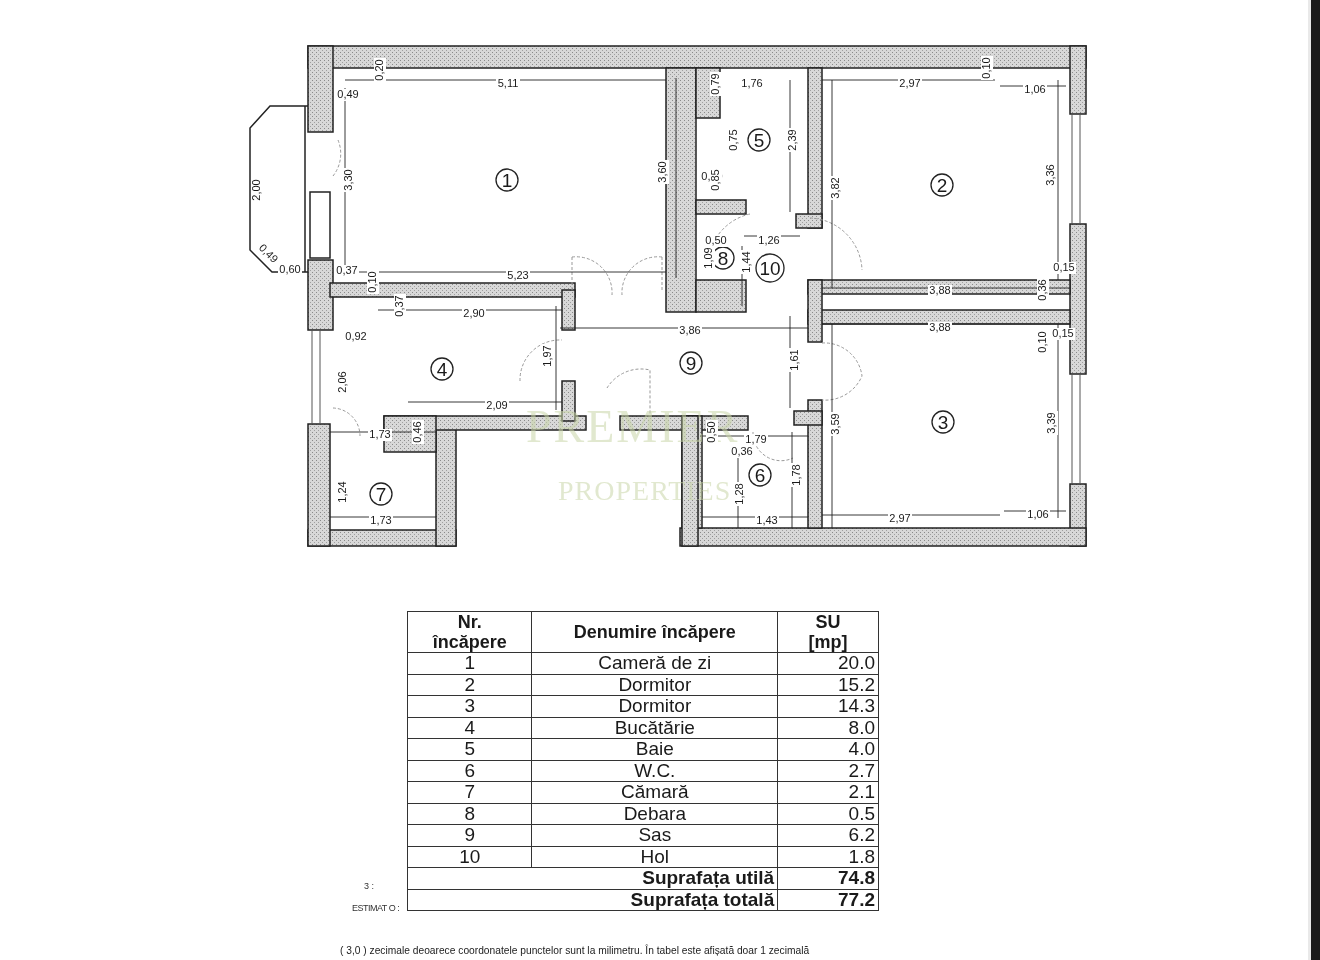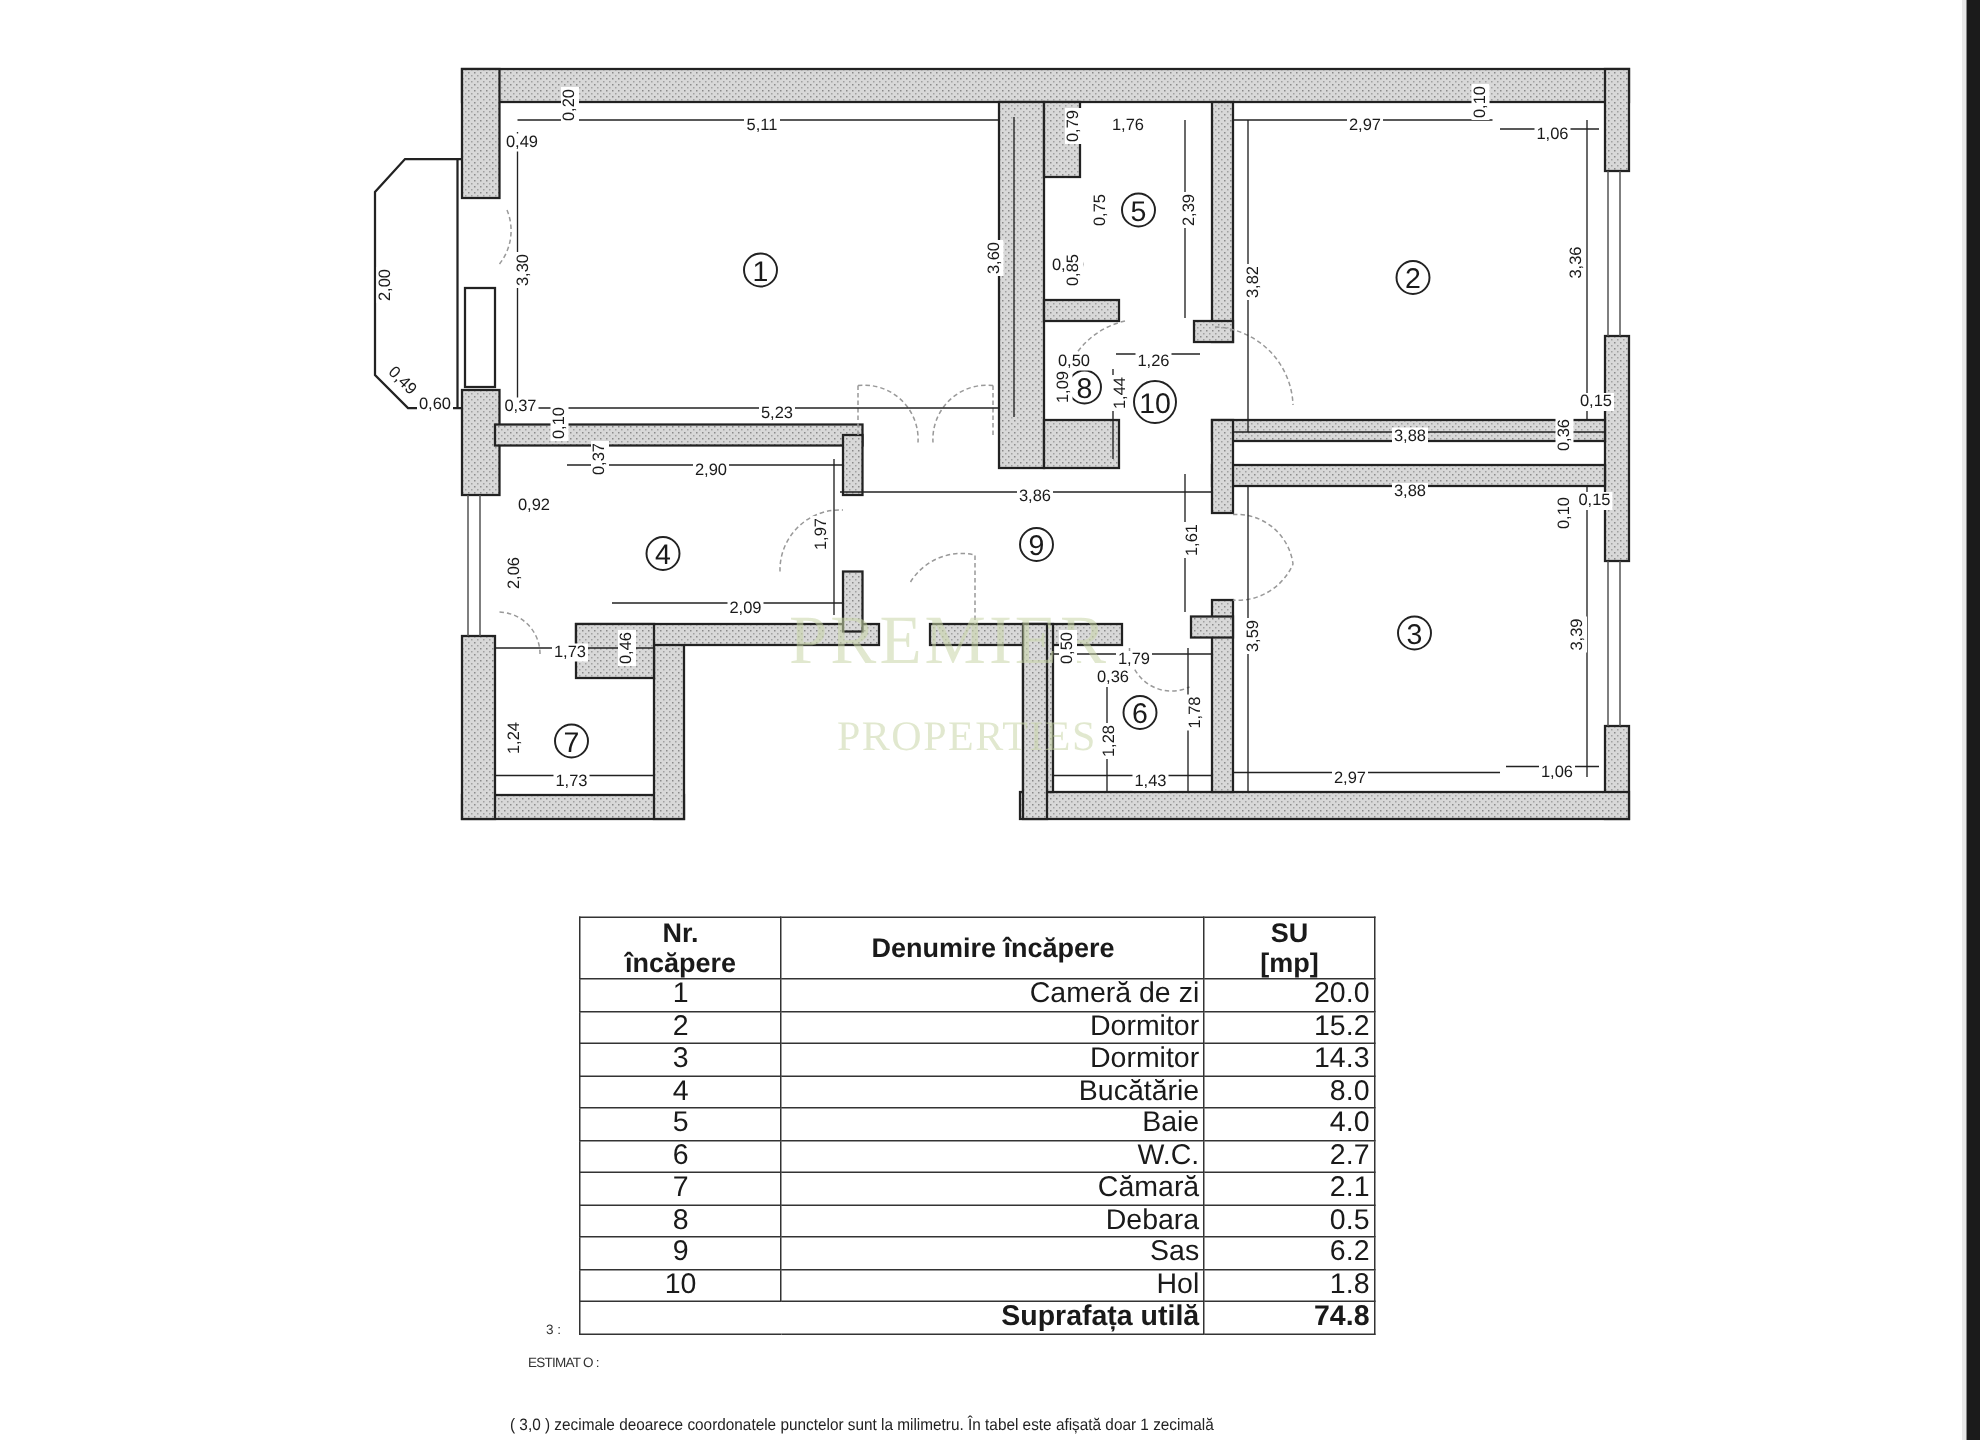--- a/index.html
+++ b/index.html
@@ -13,30 +13,30 @@
   .right-strip-light {
     position: absolute; right: 9px; top: 0; width: 3px; height: 960px; background: #e9e9e9;
   }
   #plan { position: absolute; left: 0; top: 0; }
   .dim { font-family: "Liberation Sans", sans-serif; font-size: 11px; fill: #1a1a1a; }
   .room-num { font-family: "Liberation Sans", sans-serif; font-size: 19px; fill: #1a1a1a; }
   .wm1 { font-family: "Liberation Serif", serif; font-size: 46px; fill: #c9d6a8; opacity: 0.55; letter-spacing: 2px; }
   .wm2 { font-family: "Liberation Serif", serif; font-size: 28px; fill: #c9d6a8; opacity: 0.55; letter-spacing: 1px; }
 
   table.areas {
-    position: absolute; left: 386px; top: 611px; width: 531px;
+    position: absolute; left: 407px; top: 611px; width: 472px;
     border-collapse: collapse; font-family: "Liberation Sans", sans-serif; font-size: 19px;
     line-height: 20px;
   }
   table.areas td, table.areas th {
     border: 1.5px solid #333; padding: 0 3px; height: 20.5px; vertical-align: middle;
   }
   table.areas th { font-weight: bold; font-size: 18px; }
   .c-nr { width: 135px; text-align: center; }
-  .c-name { width: 302px; text-align: right; }
+  .c-name { width: 302px; text-align: center; }
   .c-su { width: 116px; text-align: right; }
   .sum-label { text-align: right; font-weight: bold; }
   .sum-val { text-align: right; font-weight: bold; }
   .footnote {
     position: absolute; left: 340px; top: 944px; font-size: 11px; color: #222; white-space: nowrap;
     font-family: "Liberation Sans", sans-serif; transform: scaleX(0.93); transform-origin: left;
   }
   .stamp1 { position: absolute; left: 364px; top: 881px; font-size: 9px; color: #333; }
   .stamp2 { position: absolute; left: 312px; top: 903px; font-size: 9px; color: #333; letter-spacing: -0.5px; margin-left: 40px; }
 </style>
@@ -382,18 +382,22 @@
         <td class="c-nr">10</td>
         <td class="c-name">Hol</td>
         <td class="c-su">1.8</td>
       </tr>
     </tbody>
   <tbody>
     <tr>
       <td colspan="2" class="sum-label">Suprafața utilă</td>
       <td class="sum-val">74.8</td>
     </tr>
+    <tr>
+      <td colspan="2" class="sum-label">Suprafața totală</td>
+      <td class="sum-val">77.2</td>
+    </tr>
   </tbody>
 </table>
 
 <div class="stamp1">3 :</div>
 <div class="stamp2">ESTIMAT O :</div>
 <div class="footnote">( 3,0 ) zecimale deoarece coordonatele punctelor sunt la milimetru. În tabel este afișată doar 1 zecimală</div>
 
 </body></html>

